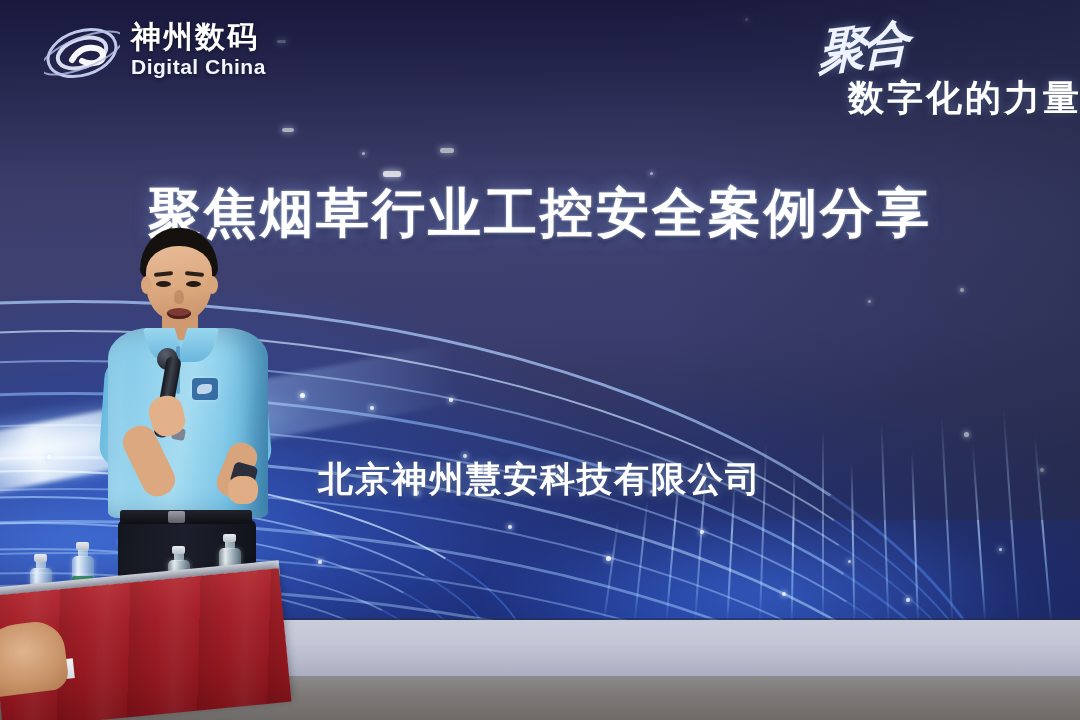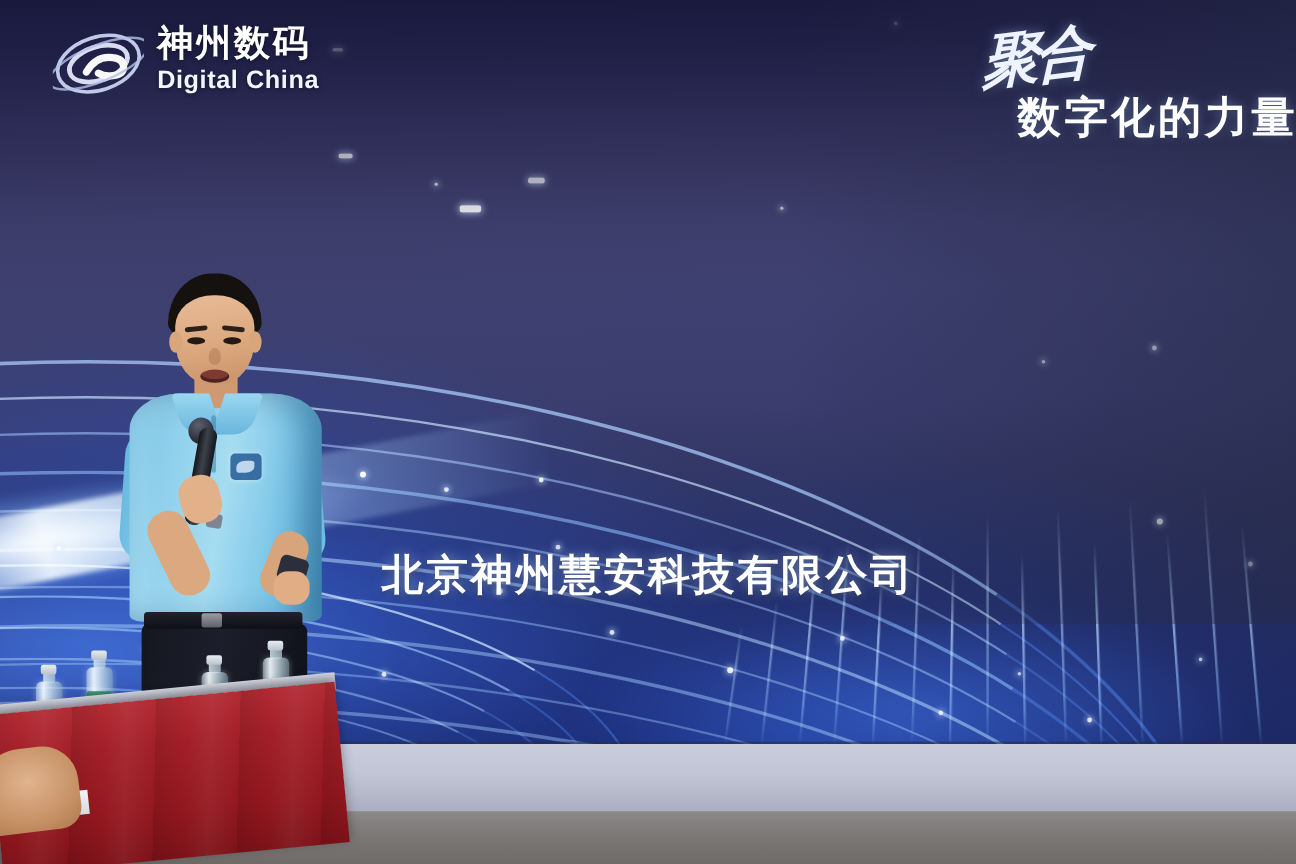--- a/index.html
+++ b/index.html
@@ -466,20 +466,21 @@
         <div class="dc-cn">神州数码</div>
         <div class="dc-en">Digital China</div>
       </div>
     </div>
 
     <div class="logo-right">
       <div class="jh-cal">聚合</div>
       <div class="jh-sub">数字化的力量</div>
     </div>
 
+    <div class="slide-title">聚焦烟草行业工控安全案例分享</div>
     <div class="slide-company">北京神州慧安科技有限公司</div>
   </div>
 
   <div class="stage-seam"></div>
   <div class="stage-upper"></div>
   <div class="stage-lower"></div>
 
   <div class="speaker">
     <div class="sp-pants"></div>
     <div class="sp-leg-split"></div>

